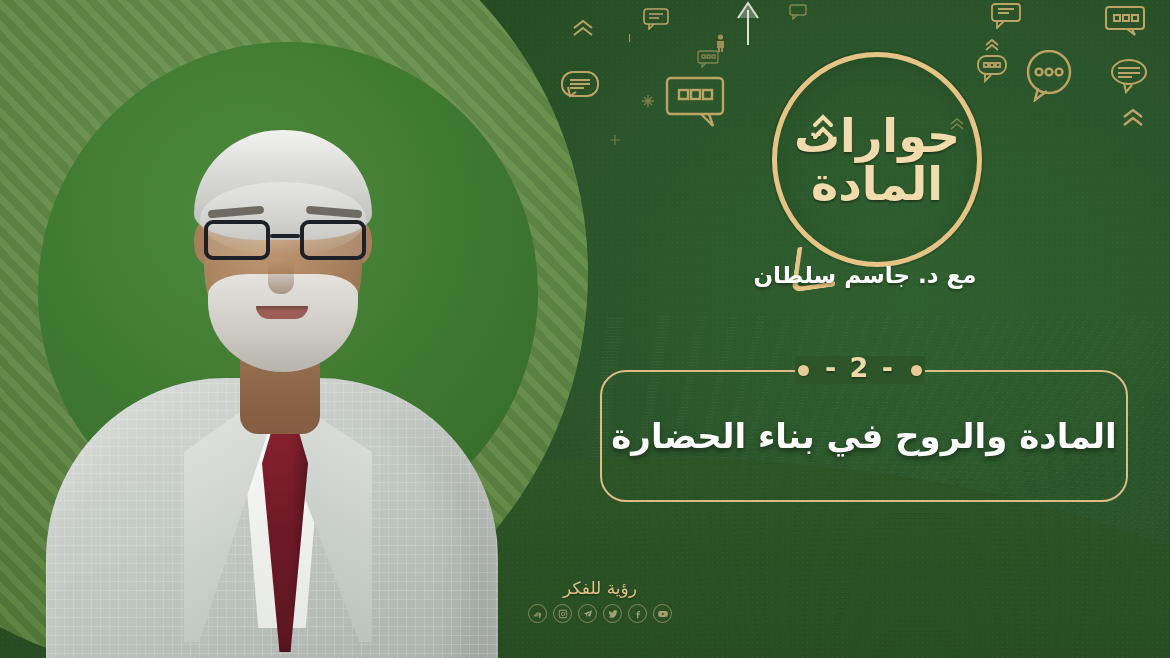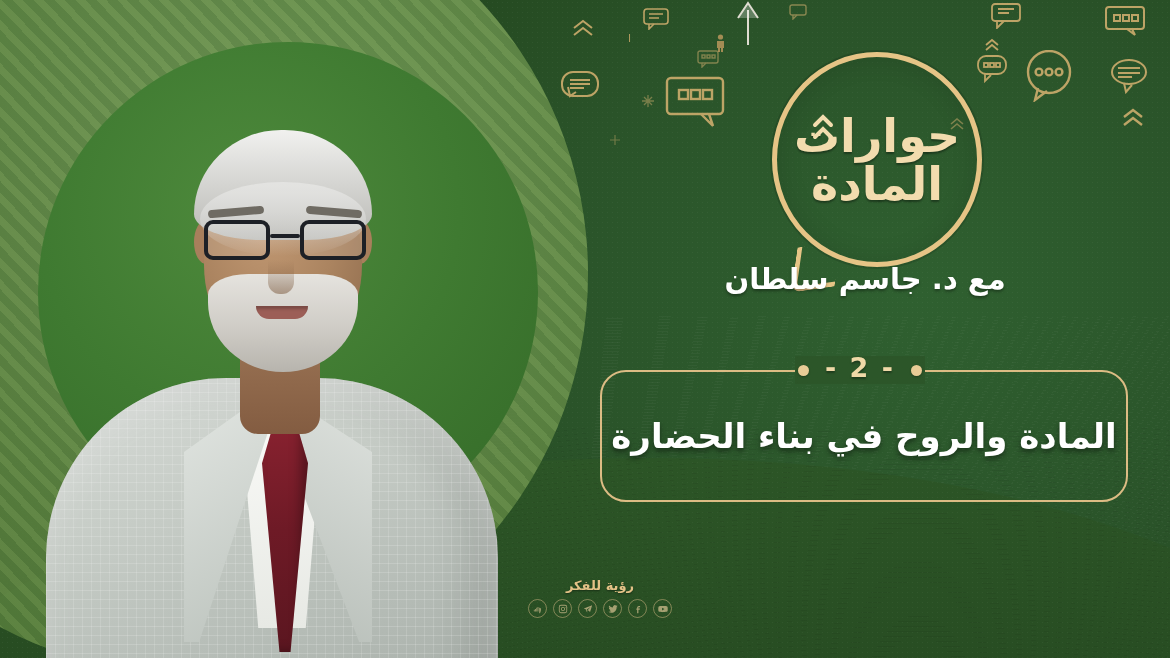--- a/index.html
+++ b/index.html
@@ -197,21 +197,21 @@
   .logo-line1{ font-size:46px; }
   .logo-line2{ font-size:46px; }
   .logo-chev{
     position:absolute; right:148px; top:60px; width:22px; height:30px; color:#f2dcae;
   }
 
   
   .host{
     position:absolute; left:600px; top:262px; width:530px;
     text-align:center; direction:rtl;
-    color:#ffffff; font-size:29px; font-weight:bold; letter-spacing:.6px;
+    color:#ffffff; font-size:23px; font-weight:bold; letter-spacing:.6px;
     text-shadow:0 2px 3px rgba(0,0,0,.35);
   }
 
   
   .frame{
     position:absolute; left:600px; top:370px; width:528px; height:132px;
     border:2px solid #dcbc84; border-radius:26px;
   }
   .frame-gap{
     position:absolute; left:795px; top:356px; width:130px; height:28px;
@@ -234,21 +234,21 @@
     direction:rtl; color:#fff; font-size:34px; font-weight:bold;
     letter-spacing:.4px; text-shadow:0 3px 5px rgba(0,0,0,.42);
     padding:0 6px; text-align:center;
   }
 
   
   .footer{
     position:absolute; left:455px; top:578px; width:290px; text-align:center;
   }
   .brand{
-    color:#e3c287; font-size:13px; font-weight:bold; direction:rtl;
+    color:#e3c287; font-size:17px; font-weight:normal; direction:rtl;
     letter-spacing:2px; text-shadow:0 1px 2px rgba(0,0,0,.4);
   }
   .socials{
     margin-top:6px; display:flex; justify-content:center; gap:6px;
   }
   .soc{
     width:19px; height:19px; border-radius:50%;
     border:1px solid rgba(205,180,130,.55);
     display:flex; align-items:center; justify-content:center;
     color:rgba(214,192,145,.72);

